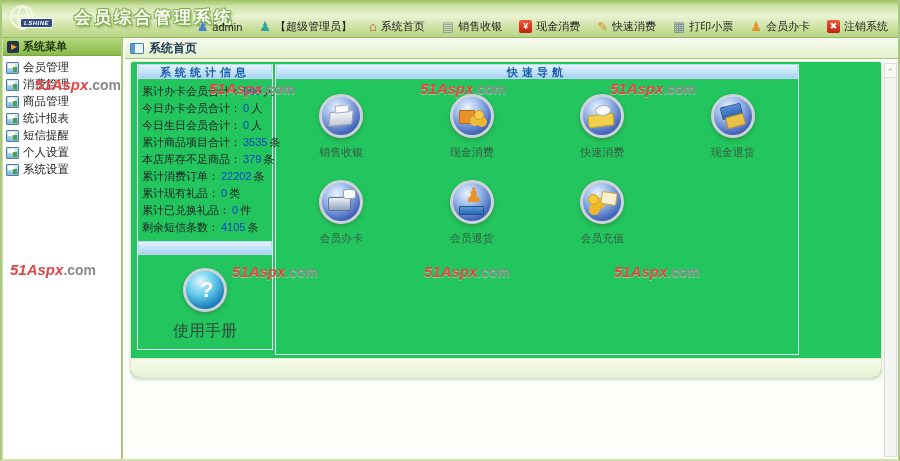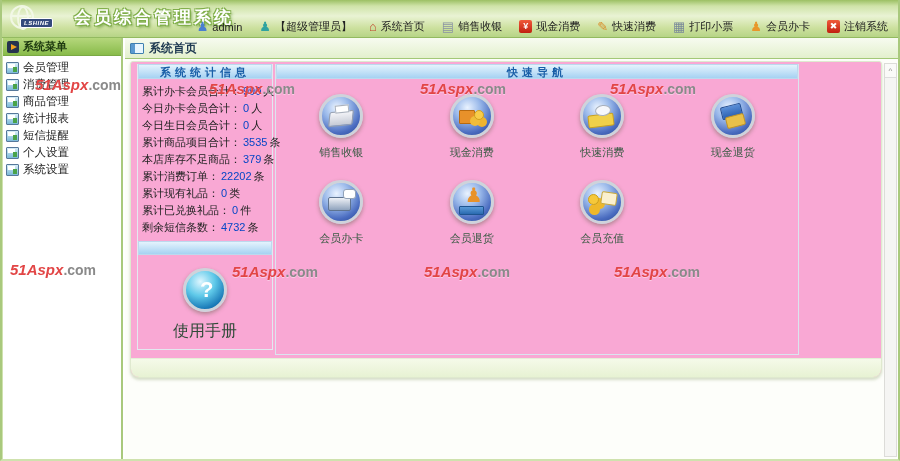--- a/index.html
+++ b/index.html
@@ -45,21 +45,21 @@
 
   
   .main{position:absolute;left:123px;top:38px;right:0;bottom:0;background:#fdfefa;}
   .tab-bar{height:21px;background:linear-gradient(180deg,#f7fbf0,#e3f0cd);border-bottom:1px solid #a3c877;
     display:flex;align-items:center;gap:5px;padding:0 0 0 5px;}
   .tab{display:flex;align-items:center;gap:5px;cursor:pointer;}
   .tab-icon{width:14px;height:11px;border:1px solid #3f7fb0;border-radius:1px;
     background:linear-gradient(90deg,#5a9ad0 0 4px,#e8f6ff 4px),linear-gradient(#5a9ad0 0 3px,#e8f6ff 3px);}
   .tab-label{font-size:12px;font-weight:bold;color:#1f3a52;}
 
-  .card{position:absolute;left:5px;right:16px;top:23px;height:317px;background:#f9a8d4;
+  .card{position:absolute;left:5px;right:16px;top:23px;height:317px;background:#22c55e;
     border:1px solid #dfe9cf;border-radius:3px 3px 9px 9px;box-shadow:0 2px 3px rgba(140,160,110,.35);}
   .columns{display:flex;gap:2px;padding:2px 0 0 6px;}
   .stats-col{width:136px;height:286px;border:1px solid #e3e8f0;border-top:none;position:relative;}
   .nav-col{width:524px;height:291px;border:1px solid #dbe4ee;border-top:none;}
   .panel-header{height:15px;background:linear-gradient(180deg,#e4f3fd,#a6d2f2);border:1px solid #bcd9ee;
     font-size:11px;font-weight:bold;color:#1a5fa8;letter-spacing:4px;text-align:center;line-height:14px;}
   .panel-header.empty{margin-top:5px;height:14px;}
   .stats-list{padding:4px 2px 0 4px;}
   .stat-row{font-size:11px;color:#222;line-height:17px;white-space:nowrap;}
   .stat-value{color:#0646c6;font-weight:normal;margin:0 2px;}
@@ -221,21 +221,21 @@
           <div class="panel-header">系统统计信息</div>
           <div class="stats-list">
               <div class="stat-row"><span>累计办卡会员合计：</span><span class="stat-value">990</span><span>人</span></div>
               <div class="stat-row"><span>今日办卡会员合计：</span><span class="stat-value">0</span><span>人</span></div>
               <div class="stat-row"><span>今日生日会员合计：</span><span class="stat-value">0</span><span>人</span></div>
               <div class="stat-row"><span>累计商品项目合计：</span><span class="stat-value">3535</span><span>条</span></div>
               <div class="stat-row"><span>本店库存不足商品：</span><span class="stat-value">379</span><span>条</span></div>
               <div class="stat-row"><span>累计消费订单：</span><span class="stat-value">22202</span><span>条</span></div>
               <div class="stat-row"><span>累计现有礼品：</span><span class="stat-value">0</span><span>类</span></div>
               <div class="stat-row"><span>累计已兑换礼品：</span><span class="stat-value">0</span><span>件</span></div>
-              <div class="stat-row"><span>剩余短信条数：</span><span class="stat-value">4732</span><span>条</span></div>
+              <div class="stat-row"><span>剩余短信条数：</span><span class="stat-value">4105</span><span>条</span></div>
             </div>
           <div class="panel-header empty"></div>
           <div class="manual">
             <span class="sphere q">
                 <span class="glyph g-question-icon"></span>
               </span>
             <div class="manual-label">使用手册</div>
           </div>
         </div>
         <div class="nav-col">

